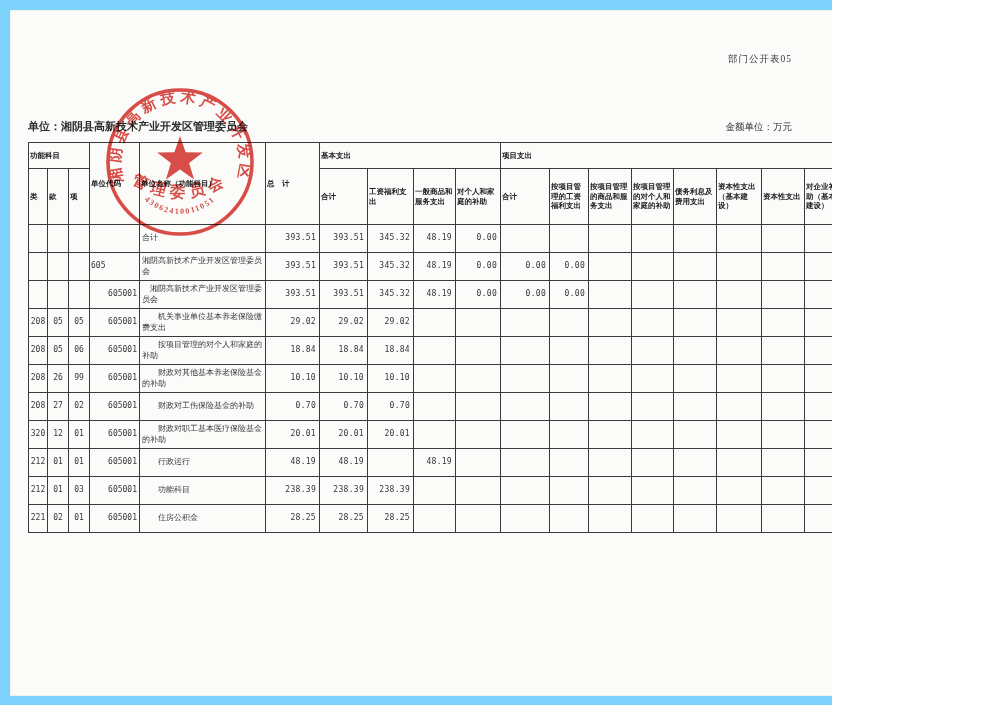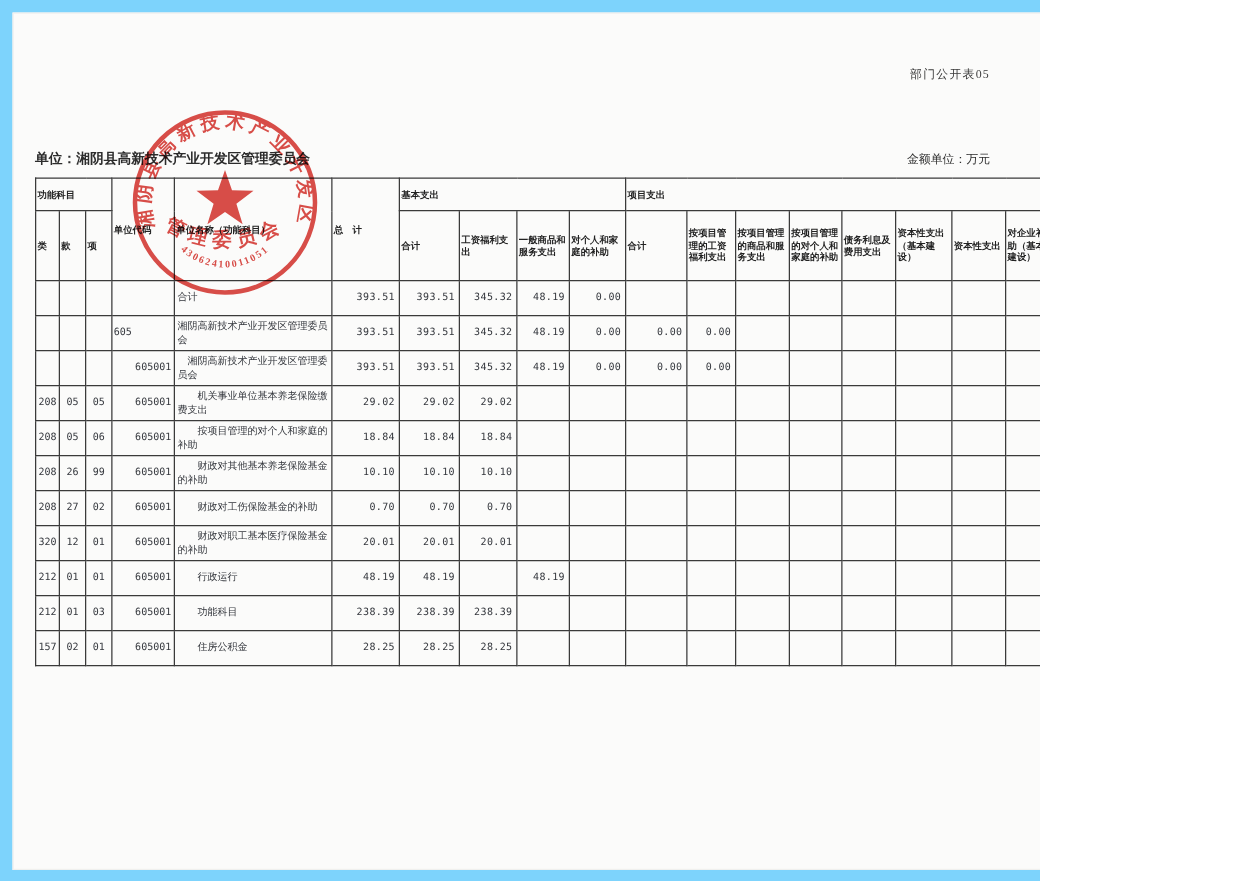--- a/index.html
+++ b/index.html
@@ -333,21 +333,21 @@
           <td class="num"></td>
           <td class="num"></td>
           <td class="num"></td>
           <td class="num"></td>
           <td class="num"></td>
           <td class="num"></td>
           <td class="num"></td>
           <td class="num"></td>
         </tr>
         <tr>
-          <td class="code3">157</td>
+          <td class="code3">221</td>
           <td class="code3">02</td>
           <td class="code3">01</td>
           <td class="ucode">605001</td>
           <td class="name">　　住房公积金</td>
           <td class="num">28.25</td>
           <td class="num">28.25</td>
           <td class="num">28.25</td>
           <td class="num"></td>
           <td class="num"></td>
           <td class="num"></td>

